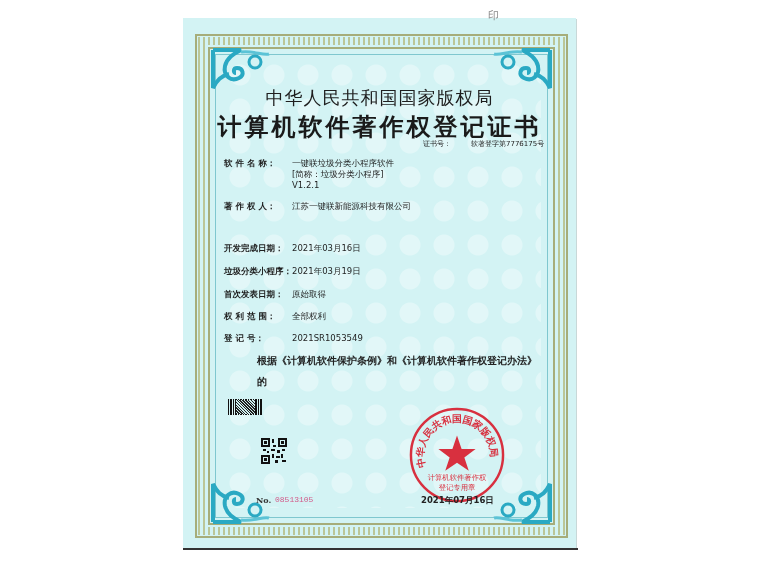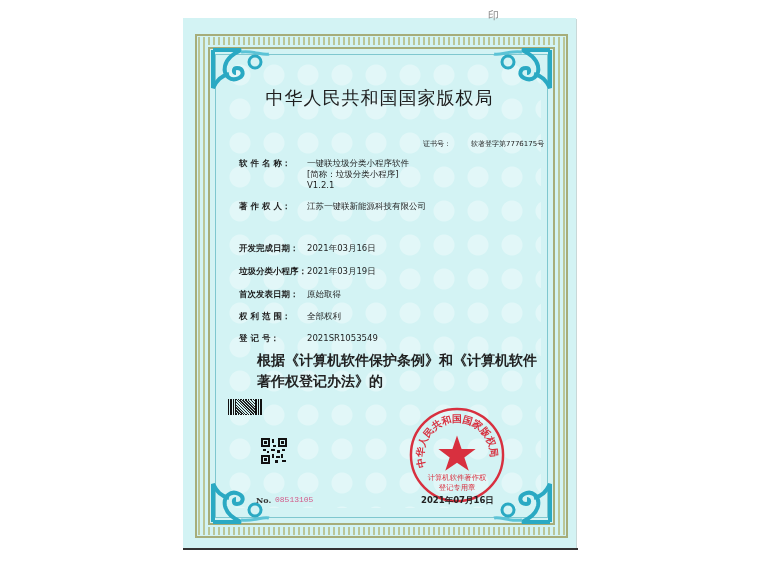--- a/index.html
+++ b/index.html
@@ -50,25 +50,25 @@
   }
 
   .handmark { position: absolute; left: 305px; top: -10px; font-size: 11px; color: #8a8a8a; font-family: "DejaVu Sans", sans-serif; }
 
   .hdr1 { position: absolute; left: 0; width: 100%; top: 68px; text-align: center; font-family: "DejaVu Sans", sans-serif; font-size: 18px; letter-spacing: 1px; color: #1e1e1e; }
   .hdr2 { position: absolute; left: 0; width: 100%; top: 93px; text-align: center; font-size: 24px; font-weight: bold; letter-spacing: 3px; color: #1a1a1a; }
 
   .certno { position: absolute; left: 240px; top: 121px; font-size: 7px; color: #222; font-family: "DejaVu Sans", sans-serif; white-space: nowrap; }
   .certno span + span { margin-left: 20px; }
 
-  .field { position: absolute; left: 56px; font-size: 8.5px; color: #1e1e1e; font-family: "DejaVu Sans", sans-serif; white-space: nowrap; }
+  .field { position: absolute; left: 41px; font-size: 8.5px; color: #1e1e1e; font-family: "DejaVu Sans", sans-serif; white-space: nowrap; }
   .field .lbl { display: inline-block; width: 68px; font-weight: bold; }
   .field .val { display: inline-block; vertical-align: top; line-height: 11px; }
 
-  .para { position: absolute; left: 52px; width: 310px; font-size: 14px; font-weight: bold; color: #222; font-family: "DejaVu Sans", sans-serif; line-height: 21px; }
+  .para { position: absolute; left: 52px; width: 310px; font-size: 10px; font-weight: bold; color: #222; font-family: "DejaVu Sans", sans-serif; line-height: 21px; }
   .para .indent { padding-left: 22px; }
 
   .barcode { position: absolute; left: 45px; top: 381px; width: 35px; height: 16px;
     background: repeating-linear-gradient(90deg, #111 0 1px, transparent 1px 2px, #111 2px 4px, transparent 4px 5px); }
   .barcode::after { content:""; position:absolute; left:8px; top:1px; width:19px; height:14px;
     background: repeating-linear-gradient(45deg, #222 0 1px, #cfeff0 1px 2px); }
 
   .qr { position: absolute; left: 78px; top: 420px; width: 26px; height: 26px; background: #111; }
   .qr svg { width: 100%; height: 100%; }
 
@@ -118,20 +118,21 @@
         <path d="M2 2 H30 C22 6 16 10 14 18 C12 28 20 34 28 30 C34 27 32 20 26 20 C22 20 22 25 25 25" fill="none" stroke="#2aa9c3" stroke-width="4"></path>
         <path d="M2 2 V40 C6 32 10 28 18 26" fill="none" stroke="#2aa9c3" stroke-width="4"></path>
         <path d="M30 4 C42 2 52 8 58 6" fill="none" stroke="#5cc3d6" stroke-width="3"></path>
         <circle cx="44" cy="14" r="6" fill="none" stroke="#2aa9c3" stroke-width="3"></circle>
       </svg>
   </div>
 
   <div class="handmark">印</div>
 
   <div class="hdr1">中华人民共和国国家版权局</div>
+  <div class="hdr2">计算机软件著作权登记证书</div>
 
   <div class="certno">
     <span>证书号：</span><span>软著登字第7776175号</span>
   </div>
 
   <div class="field" style="top:140px">
     <span class="lbl">软 件 名 称：</span><span class="val"><span>一键联垃圾分类小程序软件</span><br><span>[简称：垃圾分类小程序]</span><br><span>V1.2.1</span></span>
   </div>
   <div class="field" style="top:183px">
     <span class="lbl">著 作 权 人：</span><span class="val">江苏一键联新能源科技有限公司</span>

